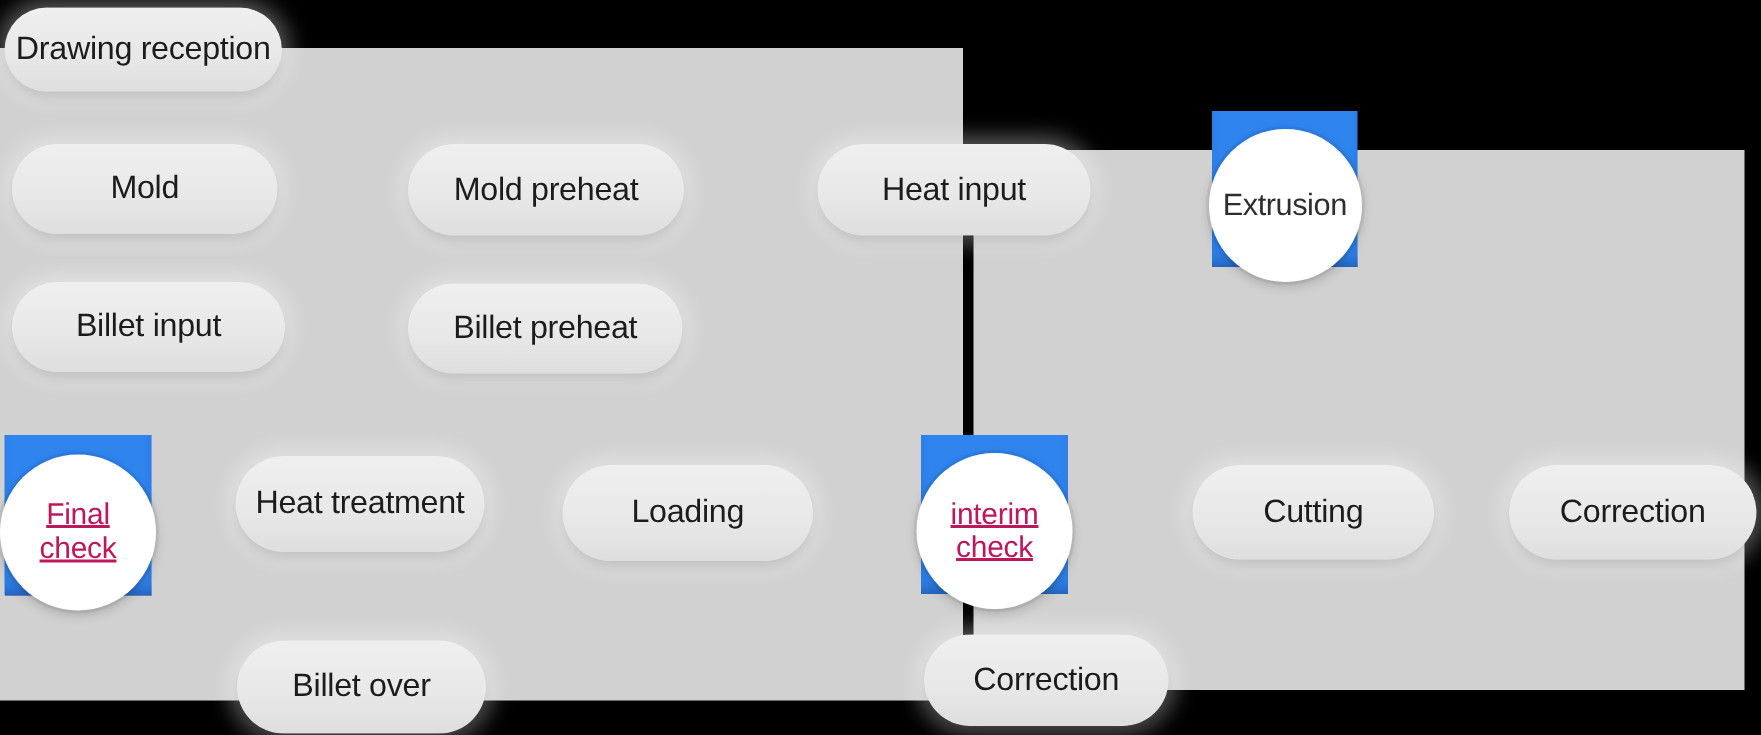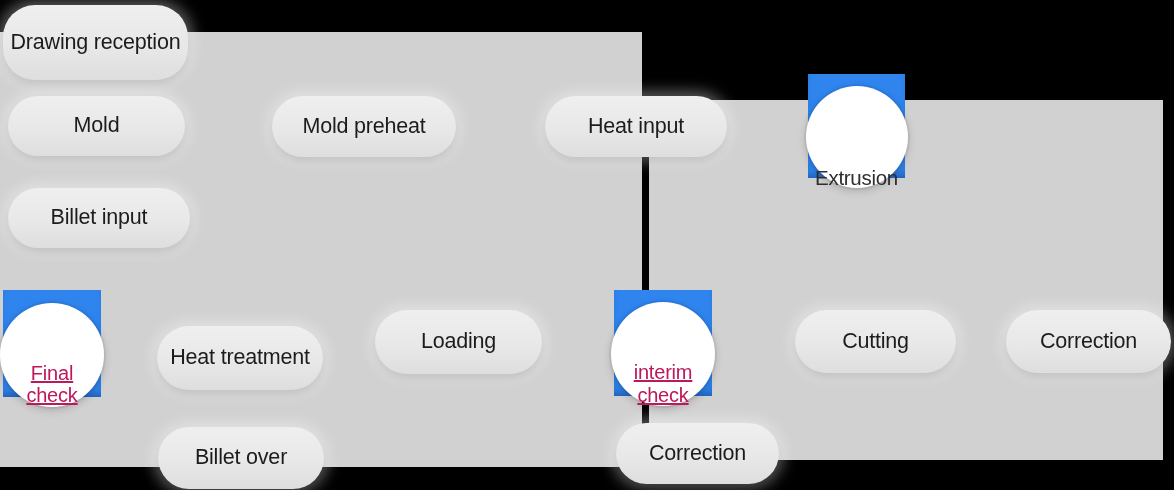--- a/index.html
+++ b/index.html
@@ -34,39 +34,39 @@
   .highlight{
     position:absolute;z-index:3;
     background:var(--accent-blue);
     box-shadow:inset 0 -7px 9px -5px rgba(0,0,40,0.35);
     display:flex;align-items:center;justify-content:center;
   }
   .circle{
     background:var(--circle-white);
     border-radius:50%;
     flex:none;
-    display:flex;flex-direction:column;align-items:center;justify-content:flex-end;
+    display:flex;flex-direction:column;align-items:center;justify-content:center;
     text-align:center;
     box-shadow:0 0 0 2px rgba(0,0,0,0.05), 0 3px 8px rgba(0,0,0,0.18);
     margin-top:22px;
   }
   .circle-104{width:104px;height:104px;}
   .circle-102{width:102px;height:102px;}
   .circle-line{font-size:20px;line-height:1.12;color:#be185d;letter-spacing:-0.2px;text-decoration:underline;}
   .circle-single{font-size:20.5px;line-height:1;color:#2e2e2e;letter-spacing:-0.3px;}
 </style>
 </head>
 <body>
 
 <div class="canvas">
 
   <div class="panel panel-left"></div>
   <div class="panel panel-right"></div>
 
-  <div class="pill" style="left:3px;top:5px;width:185px;height:75px">
+  <div class="pill" style="left:3px;top:5px;width:185px;height:56px">
     <span class="pill-label">Drawing reception</span>
   </div>
 
   <div class="pill" style="left:8px;top:96px;width:177px;height:60px">
     <span class="pill-label">Mold</span>
   </div>
   <div class="pill" style="left:272px;top:96px;width:184px;height:61px">
     <span class="pill-label">Mold preheat</span>
   </div>
   <div class="pill" style="left:545px;top:96px;width:182px;height:61px">
@@ -74,28 +74,31 @@
   </div>
   <div class="highlight" style="left:808px;top:74px;width:97px;height:104px">
     <div class="circle circle-102">
       <span class="circle-single">Extrusion</span>
     </div>
   </div>
 
   <div class="pill" style="left:8px;top:188px;width:182px;height:60px">
     <span class="pill-label">Billet input</span>
   </div>
+  <div class="pill" style="left:272px;top:189px;width:183px;height:60px">
+    <span class="pill-label">Billet preheat</span>
+  </div>
 
   <div class="highlight" style="left:3px;top:290px;width:98px;height:107px">
     <div class="circle circle-104">
       <span class="circle-line">Final</span>
       <span class="circle-line">check</span>
     </div>
   </div>
-  <div class="pill" style="left:157px;top:326px;width:166px;height:64px">
+  <div class="pill" style="left:157px;top:304px;width:166px;height:64px">
     <span class="pill-label">Heat treatment</span>
   </div>
   <div class="pill" style="left:375px;top:310px;width:167px;height:64px">
     <span class="pill-label">Loading</span>
   </div>
   <div class="highlight" style="left:614px;top:290px;width:98px;height:106px">
     <div class="circle circle-104">
       <span class="circle-line">interim</span>
       <span class="circle-line">check</span>
     </div>

